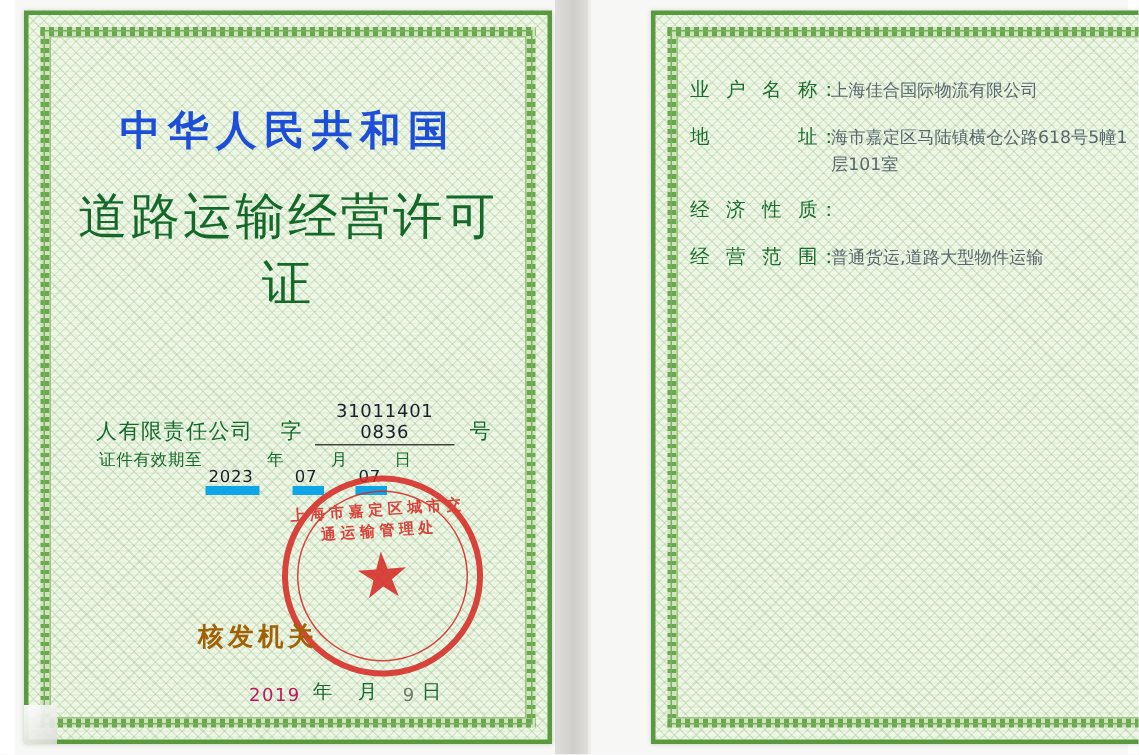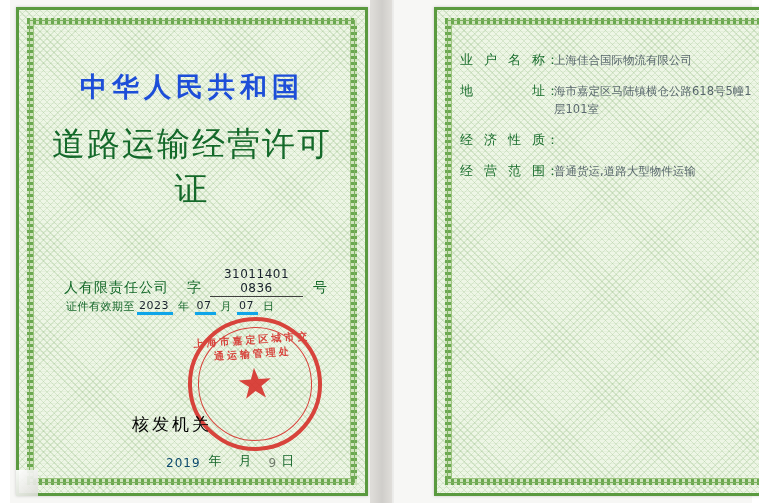--- a/index.html
+++ b/index.html
@@ -166,23 +166,23 @@
     align-items: flex-start;
     font-family: "DejaVu Serif", "Liberation Serif", serif;
     font-size: 11px;
     color: #17682c;
     letter-spacing: 0.5px;
   }
   .valid-row .v {
     font-family: "DejaVu Sans", "Liberation Sans", sans-serif;
     font-size: 11px;
     color: #17202b;
-    border-bottom: 3px solid #0ea5e9;
+    border-bottom: 6px solid #0ea5e9;
     padding: 0 4px 0 2px;
-    margin: 0 2px;
+    margin: 12px 2px;
   }
   .valid-row .u { margin: 0 3px; }
 
   
   .seal {
     position: absolute;
     left: 152px;
     top: 290px;
     width: 126px;
     height: 126px;
@@ -232,39 +232,39 @@
     letter-spacing: 3px;
   }
 
   .issuer-row {
     position: absolute;
     left: 96px;
     top: 386px;
     font-family: "DejaVu Serif", "Liberation Serif", serif;
     font-size: 17px;
     letter-spacing: 3px;
-    color: #000000;
-    font-weight: normal;
+    color: #a16207;
+    font-weight: bold;
   }
 
   .date-row {
     position: absolute;
     left: 130px;
     top: 425px;
     display: flex;
     align-items: flex-end;
     font-family: "DejaVu Serif", "Liberation Serif", serif;
     font-size: 13px;
     color: #17682c;
     letter-spacing: 1px;
   }
   .date-row .y {
     font-family: "DejaVu Sans", "Liberation Sans", sans-serif;
     font-size: 12px;
-    color: #0c4a6e;
+    color: #be185d;
     margin-right: 6px;
   }
   .date-row .u { margin: 0 14px 0 2px; }
   .date-row .u:last-child { margin-right: 0; }
   .date-row .dd {
     font-family: "DejaVu Sans", "Liberation Sans", sans-serif;
     font-size: 12px;
     color: #6f7a6b;
     margin: 0 2px;
   }

